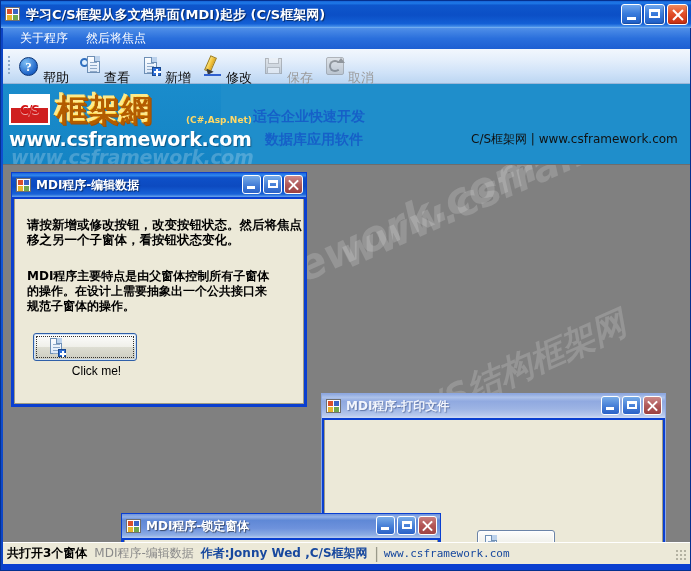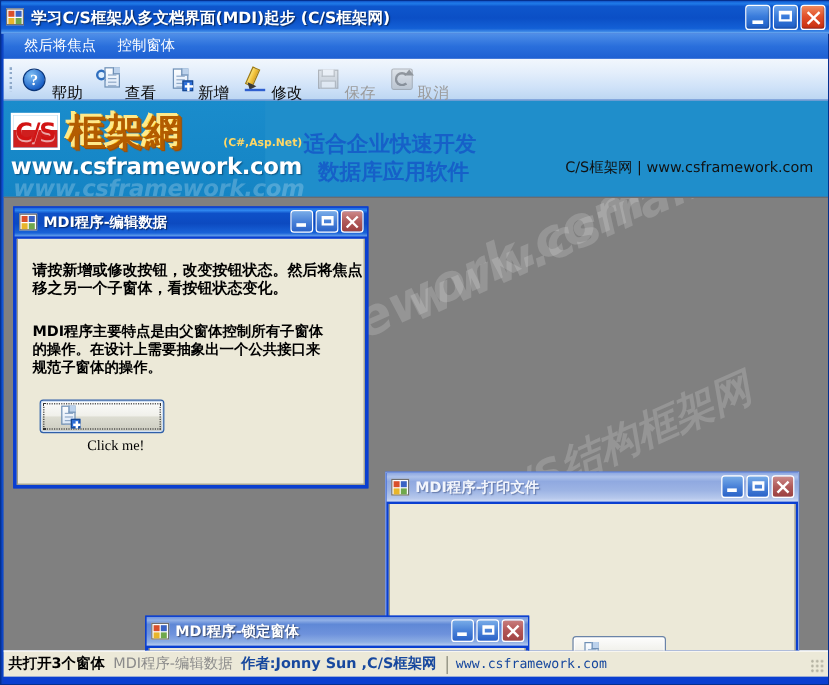--- a/index.html
+++ b/index.html
@@ -184,21 +184,21 @@
     position: absolute; left: 0; top: 0; width: 218px; height: 80px;
     background: linear-gradient(to bottom, #1a8ccc 0%, #1484c4 100%);
   }
   #banner .cslogo {
     position:absolute; left:6px; top:10px; width:41px; height:31px;
     background: linear-gradient(to bottom, #ffffff 0 46%, #cf1f1f 46% 100%);
     border: 2px solid #ffffff;
     display:flex; align-items:center; justify-content:center;
   }
   #banner .cslogo span {
-    font-size:20px; font-weight:bold; color:#d11414;
+    font-size:12px; font-weight:bold; color:#d11414;
     font-family:"DejaVu Sans", sans-serif; letter-spacing:-1px;
     text-shadow: 0 1px 0 rgba(255,255,255,.6);
     text-align: center;
   }
   #banner .kjw {
     position:absolute; left:52px; top:4px; font-size:31px; font-weight:bold;
     color:#ffd21e; letter-spacing:1px;
     font-family:"DejaVu Sans","Liberation Sans",sans-serif;
     text-shadow: 2px 2px 0 #b35c00, -1px -1px 0 #ffe98a;
     background: linear-gradient(to bottom, #ffe96b 0%, #ffc400 55%, #f08a00 100%);
@@ -213,21 +213,21 @@
     position:absolute; left:6px; top:44px; font-size:19px; font-weight:bold;
     color:#ffffff; font-family:"DejaVu Sans","Liberation Sans",sans-serif;
     letter-spacing:-.3px; text-shadow: 1px 1px 1px rgba(0,40,70,.5);
   }
   #banner .urlghost {
     position:absolute; left:8px; top:62px; font-size:19px; font-weight:bold;
     color:rgba(255,255,255,.22); font-style:italic;
     font-family:"DejaVu Sans","Liberation Sans",sans-serif; letter-spacing:-.3px;
   }
   #banner .mid1, #banner .mid2 {
-    position:absolute; color:#1660c8; font-size:18px; font-weight:bold;
+    position:absolute; color:#1660c8; font-size:14px; font-weight:bold;
     font-family:"DejaVu Sans","Liberation Sans",sans-serif;
   }
   #banner .mid1 { left:250px; top:24px; }
   #banner .mid2 { left:262px; top:47px; }
   #banner .r1, #banner .r2 {
     position:absolute; color:#111111; font-size:12px;
     font-family:"DejaVu Sans","Liberation Sans",sans-serif;
   }
   #banner .r1 { left:468px; top:22px; font-weight:bold; }
   #banner .r2 { left:468px; top:47px; }
@@ -306,21 +306,21 @@
   .formbtn.focused { outline: 1px dotted #333; outline-offset: -4px;
     border:1px solid #2f5fa8; box-shadow: inset 0 0 0 1px #cfe0f5; }
   .formbtn .bic { width:18px; height:20px; position:relative; flex:0 0 18px; margin-right:5px; }
   .formbtn .bic .doc { left:1px; top:1px; width:12px; height:16px; }
   .formbtn .bic .plus { position:absolute; left:9px; top:12px; width:8px; height:8px;
     background:#2f6fd8; border:1px solid #17478f; }
   .formbtn .bic .plus::before, .formbtn .bic .plus::after { content:''; position:absolute; background:#fff; }
   .formbtn .bic .plus::before { left:1px; top:3px; width:6px; height:2px; }
   .formbtn .bic .plus::after { left:3px; top:1px; width:2px; height:6px; }
   .formbtn .blbl { font-size:12px; color:#000;
-    font-family:Liberation Serif, serif;margin-top:48px; }
+    font-family:Liberation Sans, sans-serif;margin-top:48px; }
 
   
   #statusbar {
     position: absolute; left: 2px; top: 541px; width: 687px; height: 22px;
     background: #ece9d8; border-top: 1px solid #ffffff;
     display: flex; align-items: center; padding: 0 4px;
   }
   #statusbar .sp {
     font-size: 12px; white-space: nowrap; margin-right: 7px;
     font-family:"DejaVu Sans","Liberation Sans",sans-serif;
@@ -360,22 +360,22 @@
           <span class="g-max"></span>
         </div>
       <div class="xpbtn red">
           <span class="g-close"></span>
           <span class="g-close2"></span>
         </div>
     </div>
   </div>
 
   <div id="menubar">
+    <div class="menu-item">关于程序</div>
     <div class="menu-item">然后将焦点</div>
-    <div class="menu-item">控制窗体</div>
   </div>
 
   <div id="toolbar">
     <div class="grip"></div>
 
     <div class="tbtn">
       <div class="ic">
           <div class="ic-help">?</div>
         </div>
       <div class="lb">帮助</div>
@@ -566,19 +566,19 @@
           </div>
           <div class="blbl">Click me!</div>
         </div>
       </div>
     </div>
   </div>
 
   <div id="statusbar">
     <div class="sp s1">共打开3个窗体</div>
     <div class="sp s2">MDI程序-编辑数据</div>
-    <div class="sp s3">作者:Jonny Sun ,C/S框架网</div>
+    <div class="sp s3">作者:Jonny Wed ,C/S框架网</div>
     <div class="sep">|</div>
     <div class="sp s4">www.csframework.com</div>
     <div class="resizer"></div>
   </div>
   <div id="botstrip"></div>
 </div>
 
 </body></html>

